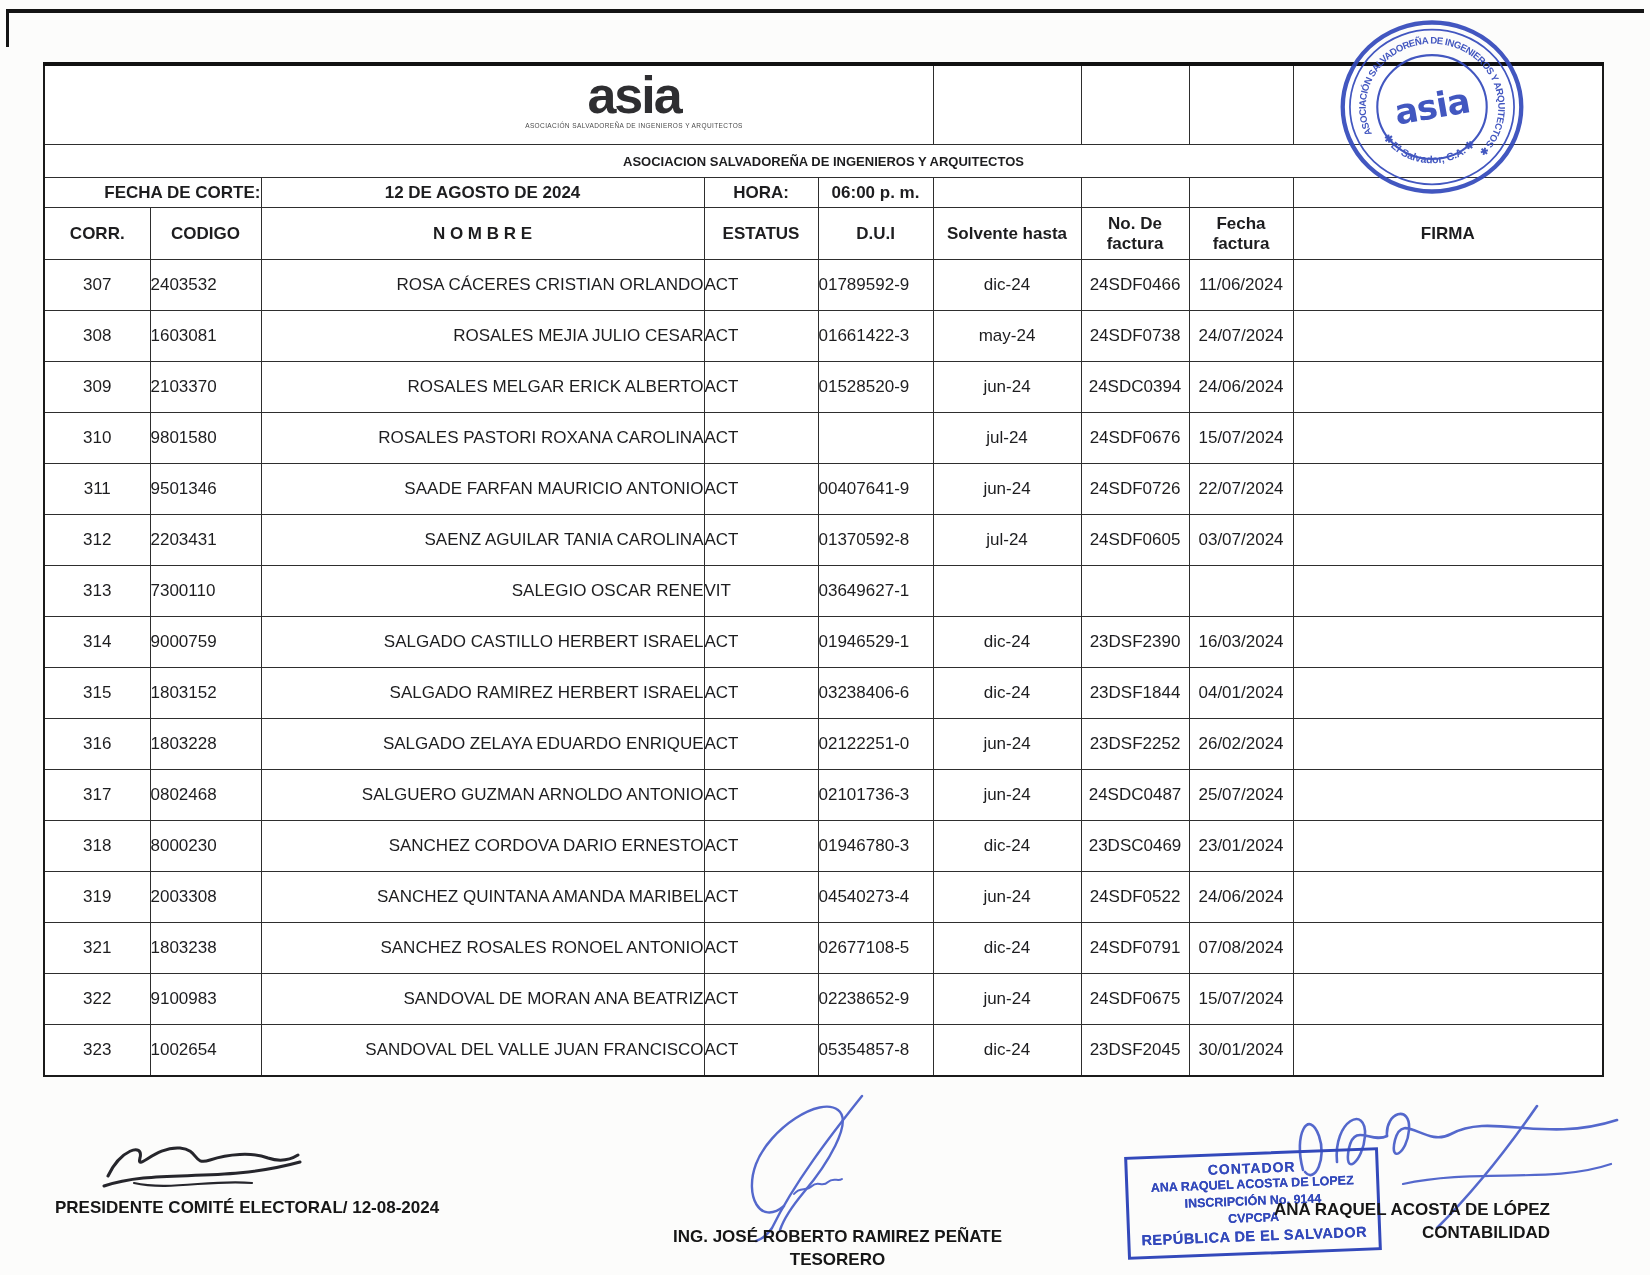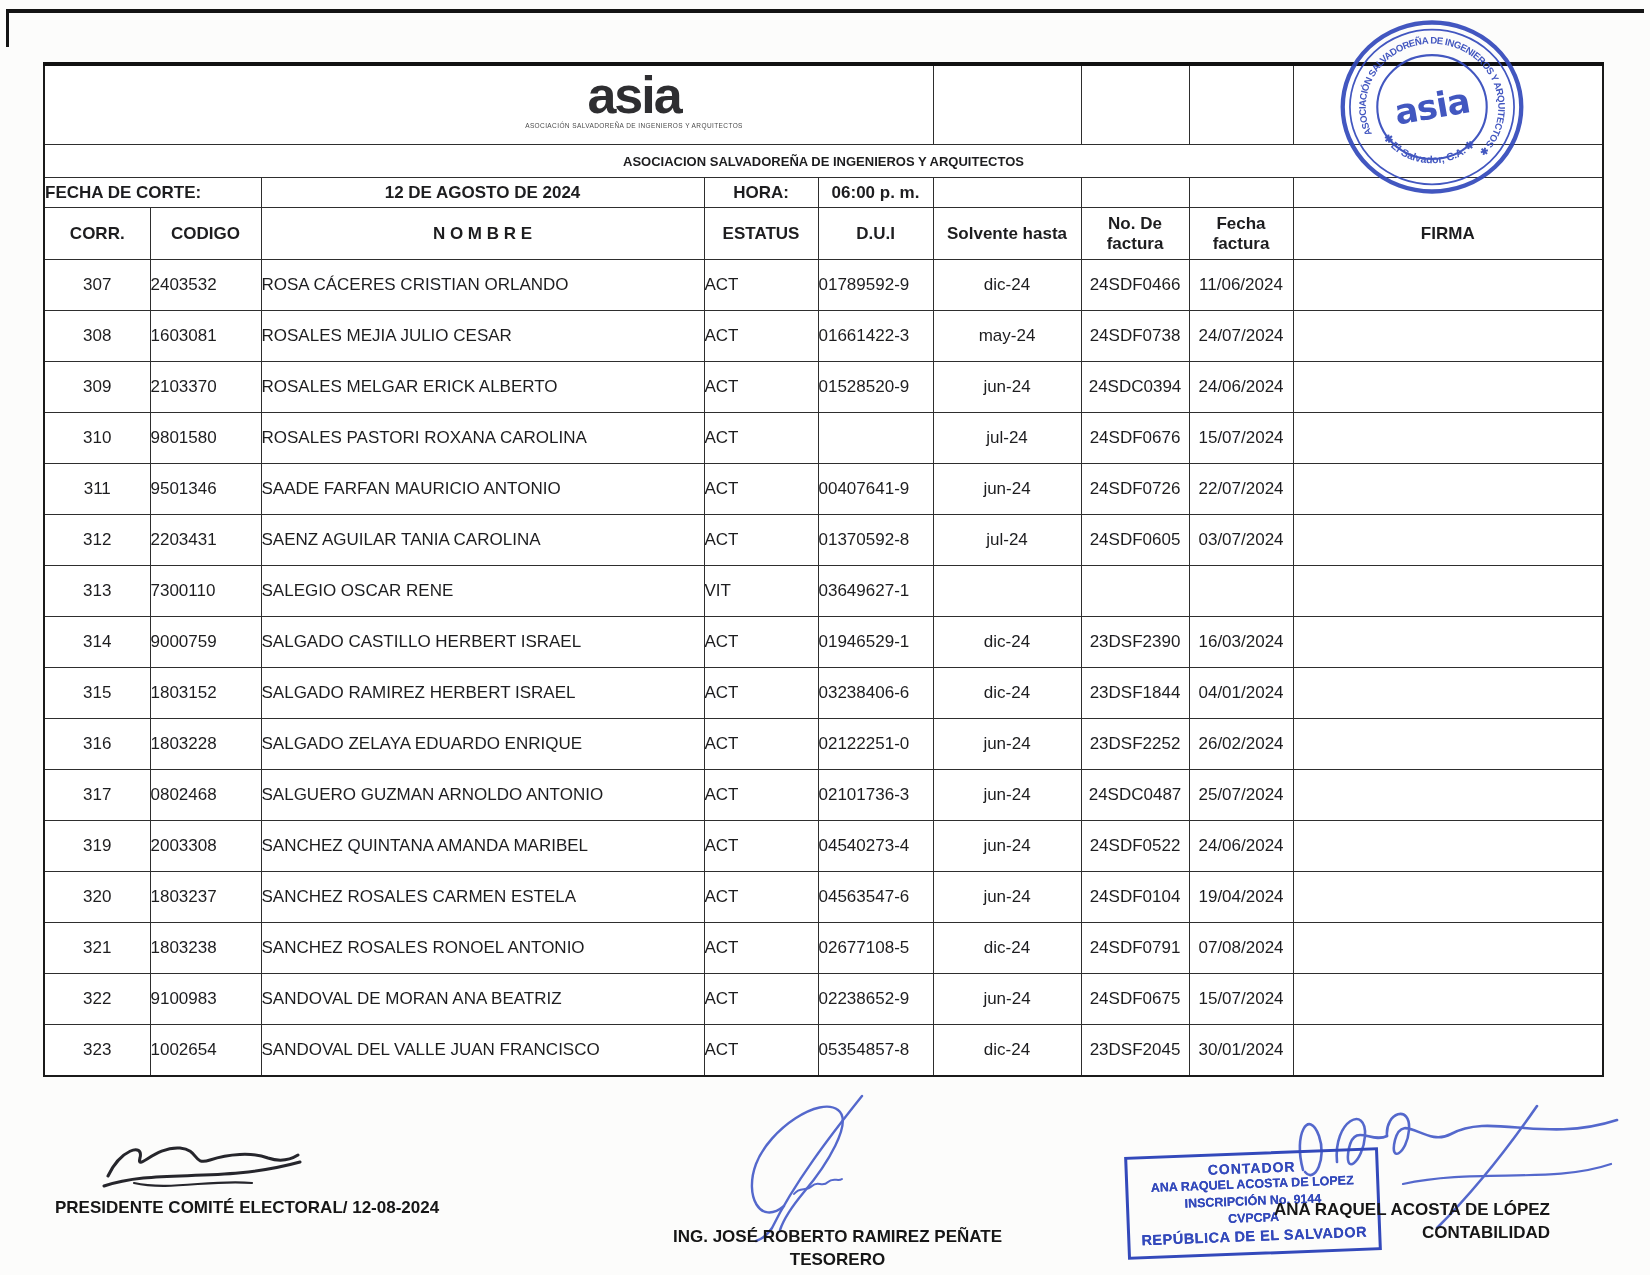--- a/index.html
+++ b/index.html
@@ -24,31 +24,31 @@
   .asia-logo{
     position:absolute;left:480px;top:4px;width:218px;text-align:center;color:#2e2e31;
   }
   .asia-logo .big{font-size:52px;font-weight:bold;letter-spacing:-2px;line-height:50px;}
   .asia-logo .small{font-size:6.5px;letter-spacing:.4px;color:#4a4a4a;margin-top:2px;white-space:nowrap;}
 
   tr.title-row td{height:32px;text-align:center;font-weight:bold;font-size:13px;}
   tr.subtitle-row td{height:36px;text-align:center;font-weight:bold;font-size:18px;}
 
   tr.meta-row td{height:29px;font-weight:bold;font-size:17px;}
-  .meta-label{padding-left:8px;text-align:left;}
+  .meta-label{padding-left:8px;text-align:right;}
   .meta-center{text-align:center;margin-top:20px;}
 
   tr.head-row td{
     height:51px;text-align:center;font-weight:bold;font-size:17px;white-space:pre-line;line-height:20px;
   }
 
   tr.data-row td{height:50px;font-size:17px;}
   td.c-corr{text-align:center;margin-left:45px;}
   td.c-codigo{text-align:left;padding-left:6px;}
-  td.c-nombre{text-align:left;padding-left:5px;margin-top:20px;}
+  td.c-nombre{text-align:right;padding-left:5px;margin-top:20px;}
   td.c-estatus{text-align:left;padding-left:5px;}
   td.c-dui{text-align:left;padding-left:6px;}
   td.c-solvente,td.c-factura,td.c-fecha{text-align:center;}
 
   .seal-top{position:absolute;left:1336px;top:14px;width:192px;height:186px;opacity:.92;}
 
   .sig-svg{position:absolute;}
   .sig-left{left:100px;top:1138px;}
   .sig-mid{left:742px;top:1088px;}
   .sig-right{left:1285px;top:1092px;}
@@ -255,44 +255,44 @@
     <td class="c-codigo">0802468</td>
     <td class="c-nombre">SALGUERO GUZMAN ARNOLDO ANTONIO</td>
     <td class="c-estatus">ACT</td>
     <td class="c-dui">02101736-3</td>
     <td class="c-solvente">jun-24</td>
     <td class="c-factura">24SDC0487</td>
     <td class="c-fecha">25/07/2024</td>
     <td class="c-firma"></td>
   </tr>
 
+  <tr class="data-row">
+    <td class="c-corr">318</td>
+    <td class="c-codigo">8000230</td>
+    <td class="c-nombre">SANCHEZ CORDOVA DARIO ERNESTO</td>
+    <td class="c-estatus">ACT</td>
+    <td class="c-dui">01946780-3</td>
+    <td class="c-solvente">dic-24</td>
+    <td class="c-factura">23DSC0469</td>
+    <td class="c-fecha">23/01/2024</td>
+    <td class="c-firma"></td>
+  </tr>
 
   <tr class="data-row">
     <td class="c-corr">319</td>
     <td class="c-codigo">2003308</td>
     <td class="c-nombre">SANCHEZ QUINTANA AMANDA MARIBEL</td>
     <td class="c-estatus">ACT</td>
     <td class="c-dui">04540273-4</td>
     <td class="c-solvente">jun-24</td>
     <td class="c-factura">24SDF0522</td>
     <td class="c-fecha">24/06/2024</td>
     <td class="c-firma"></td>
   </tr>
 
-  <tr class="data-row">
-    <td class="c-corr">320</td>
-    <td class="c-codigo">1803237</td>
-    <td class="c-nombre">SANCHEZ ROSALES CARMEN ESTELA</td>
-    <td class="c-estatus">ACT</td>
-    <td class="c-dui">04563547-6</td>
-    <td class="c-solvente">jun-24</td>
-    <td class="c-factura">24SDF0104</td>
-    <td class="c-fecha">19/04/2024</td>
-    <td class="c-firma"></td>
-  </tr>
 
   <tr class="data-row">
     <td class="c-corr">321</td>
     <td class="c-codigo">1803238</td>
     <td class="c-nombre">SANCHEZ ROSALES RONOEL ANTONIO</td>
     <td class="c-estatus">ACT</td>
     <td class="c-dui">02677108-5</td>
     <td class="c-solvente">dic-24</td>
     <td class="c-factura">24SDF0791</td>
     <td class="c-fecha">07/08/2024</td>

